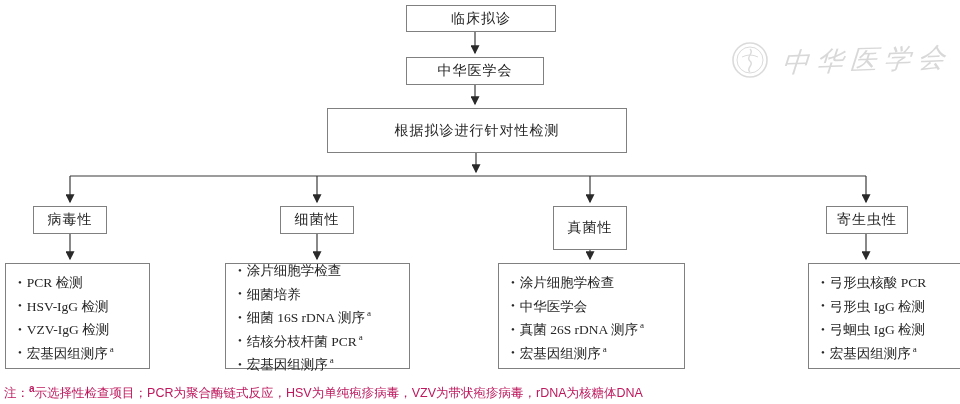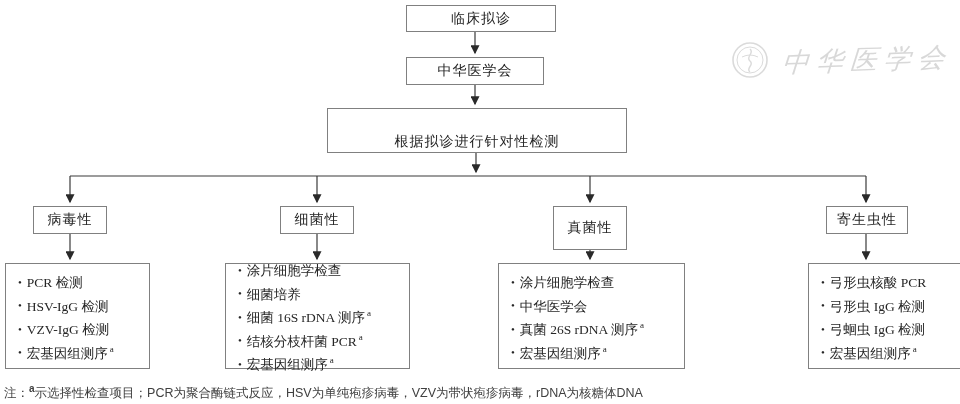--- a/index.html
+++ b/index.html
@@ -13,21 +13,21 @@
   }
   svg.connectors{position:absolute;left:0;top:0;pointer-events:none;}
   .box{
     position:absolute;
     border:1px solid #808080;
     background:#ffffff;
     display:flex;align-items:center;justify-content:center;
     font-size:14px;letter-spacing:1px;
     box-sizing:border-box;
   }
-  .nodeC{flex-direction:row;line-height:21px;letter-spacing:1px;align-items:flex-end;}
+  .nodeC{flex-direction:row;line-height:21px;letter-spacing:1px;}
   .cat{font-size:14px;font-family:Liberation Serif, serif;}
   .listbox{
     position:absolute;
     border:1px solid #808080;background:#fff;
     box-sizing:border-box;
     display:flex;flex-direction:column;justify-content:center;
     padding:6px 4px 6px 12px;
     font-size:13.5px;line-height:19px;
   }
   .li{white-space:nowrap;}
@@ -41,21 +41,21 @@
   .wm-text{
     font-style:italic;
     font-size:27px;letter-spacing:7px;
     color:#d2d2d2;
     transform:rotate(-2deg) skewX(-6deg);
     margin-left:10px;white-space:nowrap;
   }
   .note{
     position:absolute;left:4px;top:383px;width:950px;
     font-family:"Liberation Sans","DejaVu Sans",sans-serif;
-    font-size:12.5px;color:#404040;white-space:nowrap;
+    font-size:12.5px;color:#be185d;white-space:nowrap;
   }
   .note sup{font-size:10px;font-weight:bold;}
 </style>
 </head>
 <body>
 
 <div class="canvas">
 
   <svg class="connectors" width="960" height="404" viewBox="0 0 960 404">
     <defs>

